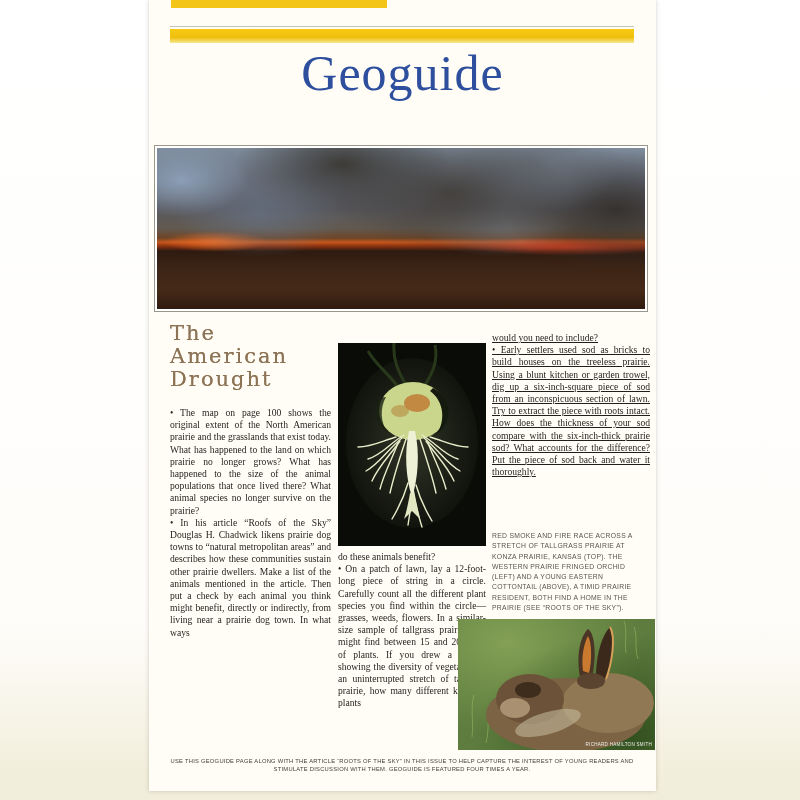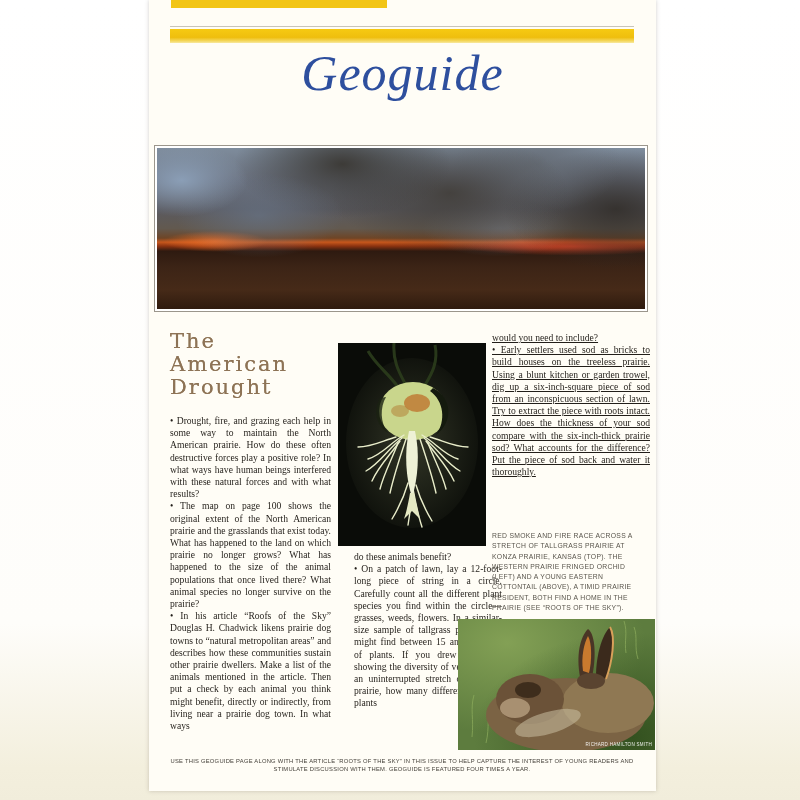--- a/index.html
+++ b/index.html
@@ -15,21 +15,21 @@
   }
   .mini-strip{position:absolute;left:22px;top:0;width:216px;height:8px;background:#f2c516;}
   .hairline{position:absolute;left:21px;top:26px;width:464px;height:1px;background:#c8c4ba;}
   .masthead-bar{
     position:absolute;left:21px;top:29px;width:464px;height:14px;
     background:linear-gradient(180deg,#f6ca12 0%,#efbe0e 60%,#f4d75c 85%,#f8e9a0 100%);
   }
   .masthead-title{
     position:absolute;left:0;top:47px;width:100%;text-align:center;
     font-family:"Liberation Serif",serif;font-size:50px;line-height:52px;
-    color:#2e4f9e;letter-spacing:1px;font-style:italic;
+    color:#2e4f9e;letter-spacing:1px;
   }
   .hero-frame{
     position:absolute;left:5px;top:145px;width:494px;height:167px;
     background:#fff;border:1px solid #9b968c;padding:2px;box-sizing:border-box;
   }
   .fire-photo{
     width:100%;height:100%;
     background:
       radial-gradient(95px 52px at 5% 20%, rgba(142,163,188,.9), rgba(142,163,188,0) 70%),
       radial-gradient(120px 60px at 21% 42%, rgba(104,118,138,.65), rgba(0,0,0,0) 70%),
@@ -75,26 +75,25 @@
 
     <div class="mini-strip"></div>
     <div class="hairline"></div>
     <div class="masthead-bar"></div>
     <div class="masthead-title">Geoguide</div>
 
     <div class="hero-frame">
       <div class="fire-photo"></div>
     </div>
 
-    <div class="col" style="left:21px;top:330px;width:161px;">
+    <div class="col" style="left:21px;top:322px;width:161px;">
       <div class="headline">
         <span>The American</span><br>
         <span>Drought</span>
       </div>
-      <p>• Drought, fire, and grazing each help in some way to maintain the North American prairie. How do these often destructive forces play a positive role? In what ways have human beings interfered with these natural forces and with what results?</p>
       <p>• The map on page 100 shows the original extent of the North American prairie and the grasslands that exist today. What has happened to the land on which prairie no longer grows? What has happened to the size of the animal populations that once lived there? What animal species no longer survive on the prairie?</p>
       <p>• In his article “Roofs of the Sky” Douglas H. Chadwick likens prairie dog towns to “natural metropolitan areas” and describes how these communities sustain other prairie dwellers. Make a list of the animals mentioned in the article. Then put a check by each animal you think might benefit, directly or indirectly, from living near a prairie dog town. In what ways</p>
     </div>
 
     <div class="orchid-photo">
       <svg viewBox="0 0 148 203" preserveAspectRatio="none">
         <rect width="148" height="203" fill="#0a0c08"></rect>
         <radialGradient id="glow" cx="50%" cy="50%" r="60%">
           <stop offset="0%" stop-color="rgba(190,200,145,0.22)"></stop>
           <stop offset="100%" stop-color="rgba(190,200,145,0)"></stop>
@@ -126,21 +125,21 @@
           <path d="M70,140 C66,154 60,166 54,176"></path>
           <path d="M74,144 C74,158 72,170 70,182"></path>
           <path d="M78,142 C82,156 88,168 94,178"></path>
           <path d="M75,146 C78,162 80,172 84,184"></path>
         </g>
         <path d="M71,88 C66,110 68,136 74,154 C80,136 82,110 77,88 Z" fill="#eef1d6"></path>
         <path d="M72,150 C70,162 68,170 66,176 L74,168 L82,176 C80,168 78,160 76,150 Z" fill="#e4e8c2"></path>
       </svg>
     </div>
 
-    <div class="col" style="left:189px;top:551px;width:148px;margin-left:16px;">
+    <div class="col" style="left:189px;top:551px;width:148px;">
       <p>do these animals benefit?</p>
       <p>• On a patch of lawn, lay a 12-foot-long piece of string in a circle. Carefully count all the different plant species you find within the circle—grasses, weeds, flowers. In a similar-size sample of tallgrass prairie, you might find between 15 and 20 kinds of plants. If you drew a picture showing the diversity of vegetation in an uninterrupted stretch of tallgrass prairie, how many different kinds of plants</p>
     </div>
 
     <div class="col" style="left:343px;top:332px;width:158px;text-decoration:underline;">
       <p>would you need to include?</p>
       <p>• Early settlers used sod as bricks to build houses on the treeless prairie. Using a blunt kitchen or garden trowel, dig up a six-inch-square piece of sod from an inconspicuous section of lawn. Try to extract the piece with roots intact. How does the thickness of your sod compare with the six-inch-thick prairie sod? What accounts for the difference? Put the piece of sod back and water it thoroughly.</p>
     </div>
 
     <div class="credit-caption">RED SMOKE AND FIRE RACE ACROSS A STRETCH OF TALLGRASS PRAIRIE AT KONZA PRAIRIE, KANSAS (TOP). THE WESTERN PRAIRIE FRINGED ORCHID (LEFT) AND A YOUNG EASTERN COTTONTAIL (ABOVE), A TIMID PRAIRIE RESIDENT, BOTH FIND A HOME IN THE PRAIRIE (SEE “ROOTS OF THE SKY”).</div>

